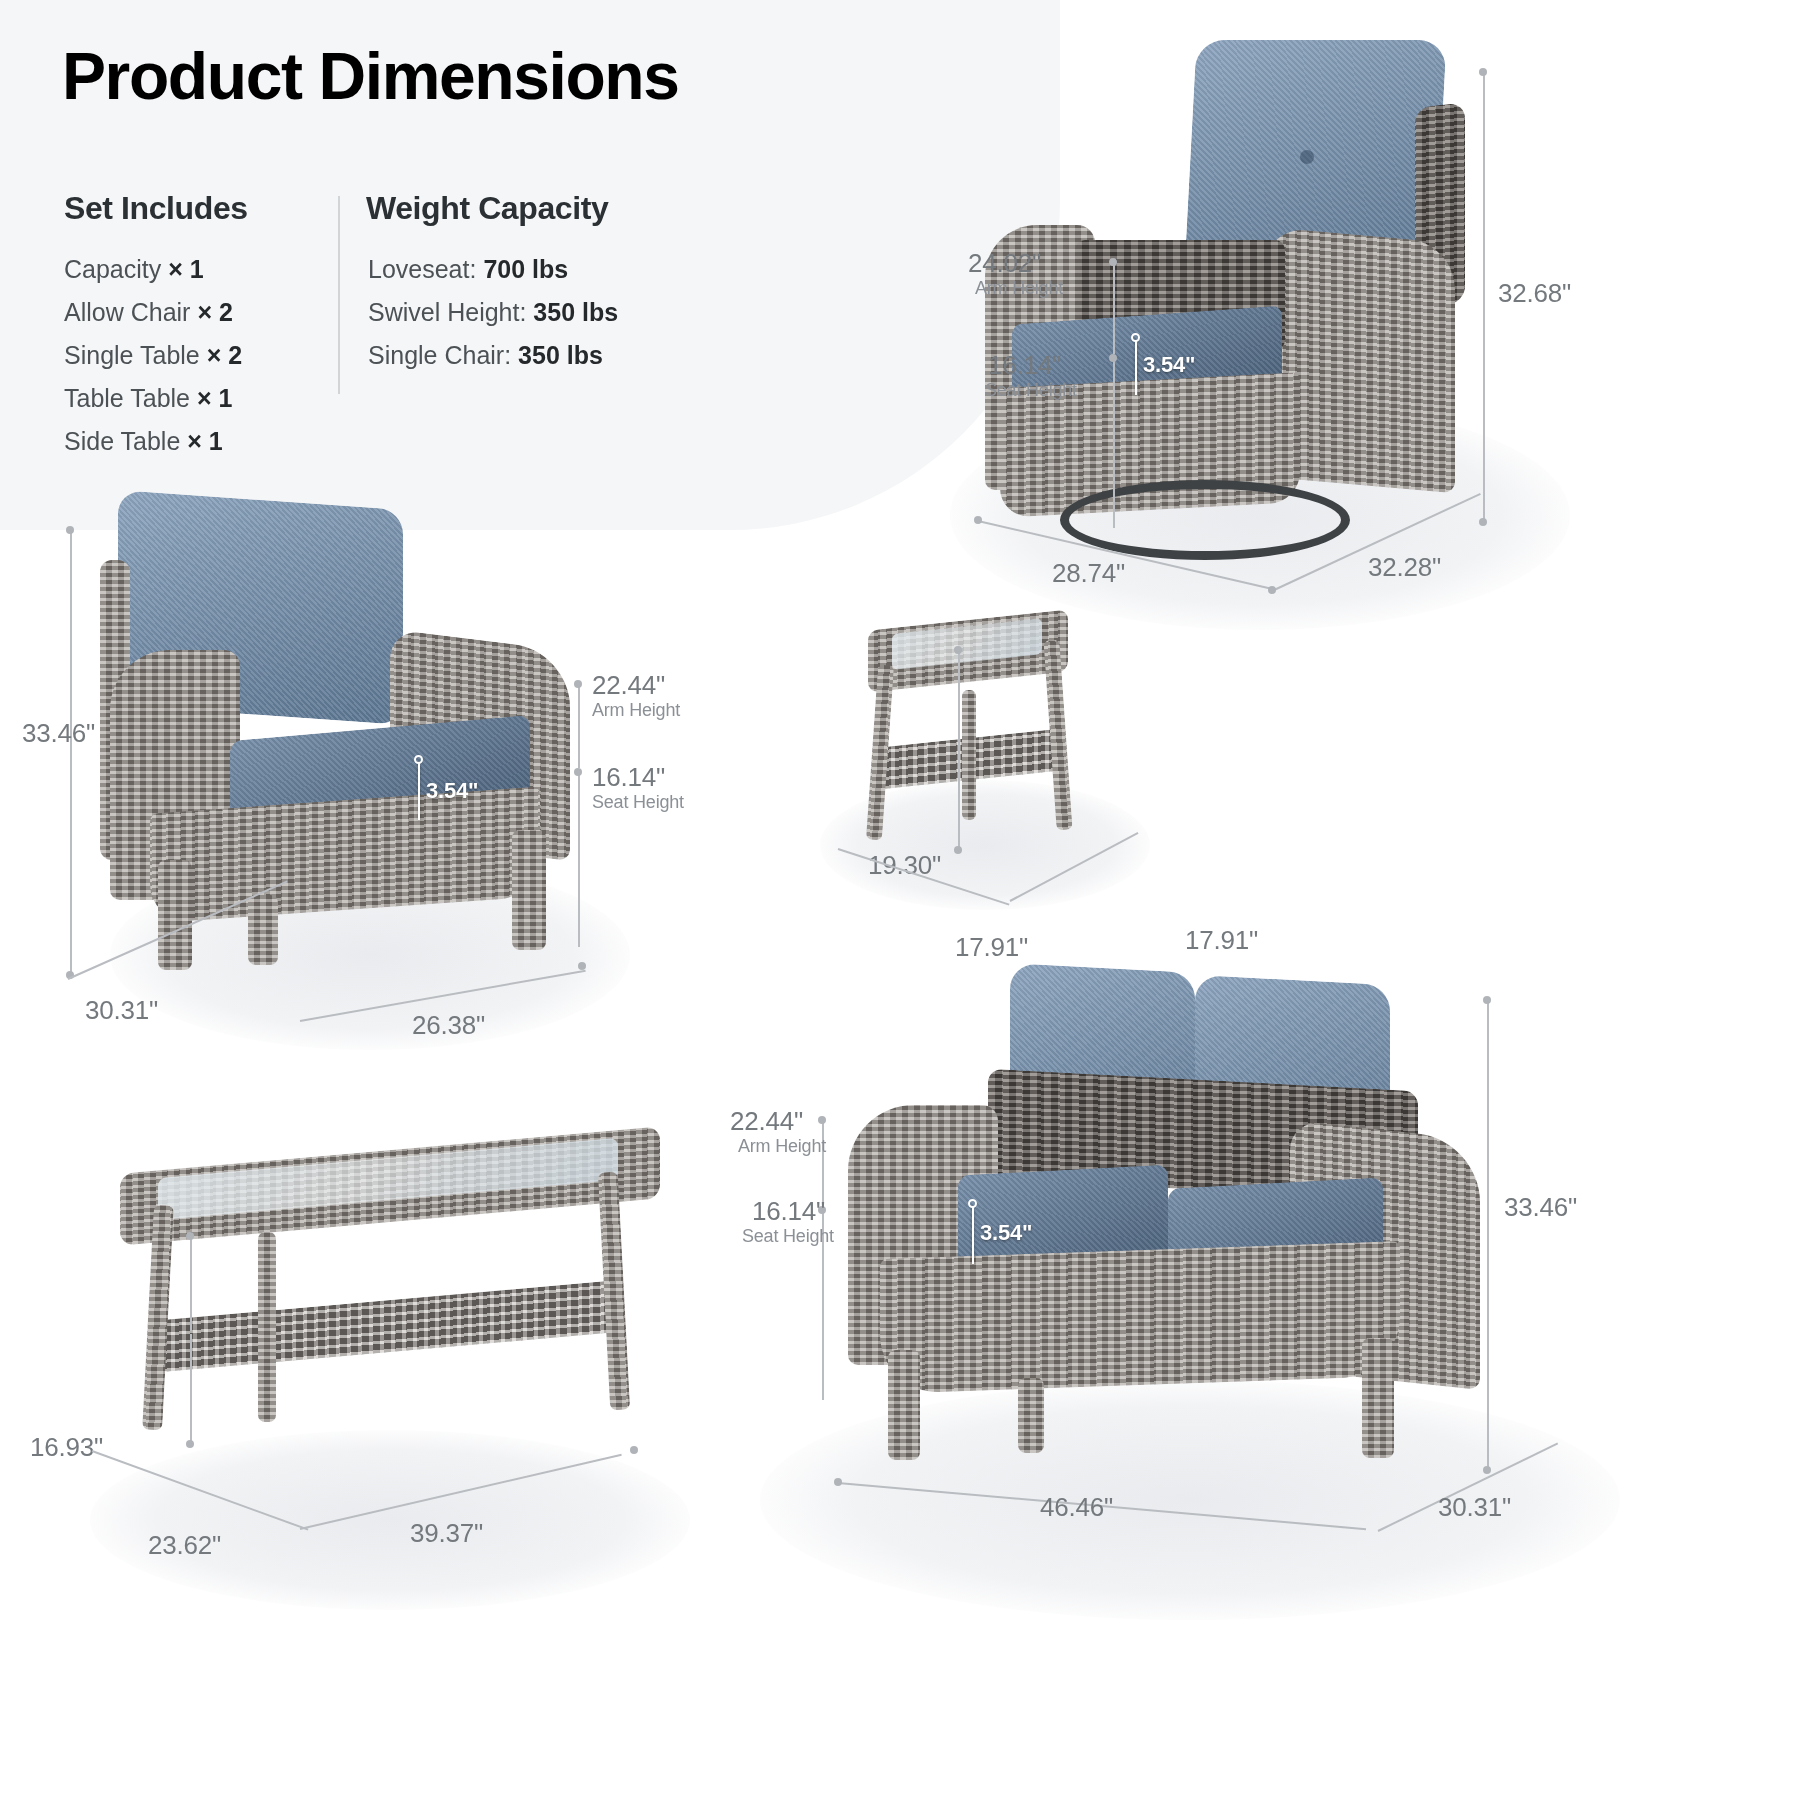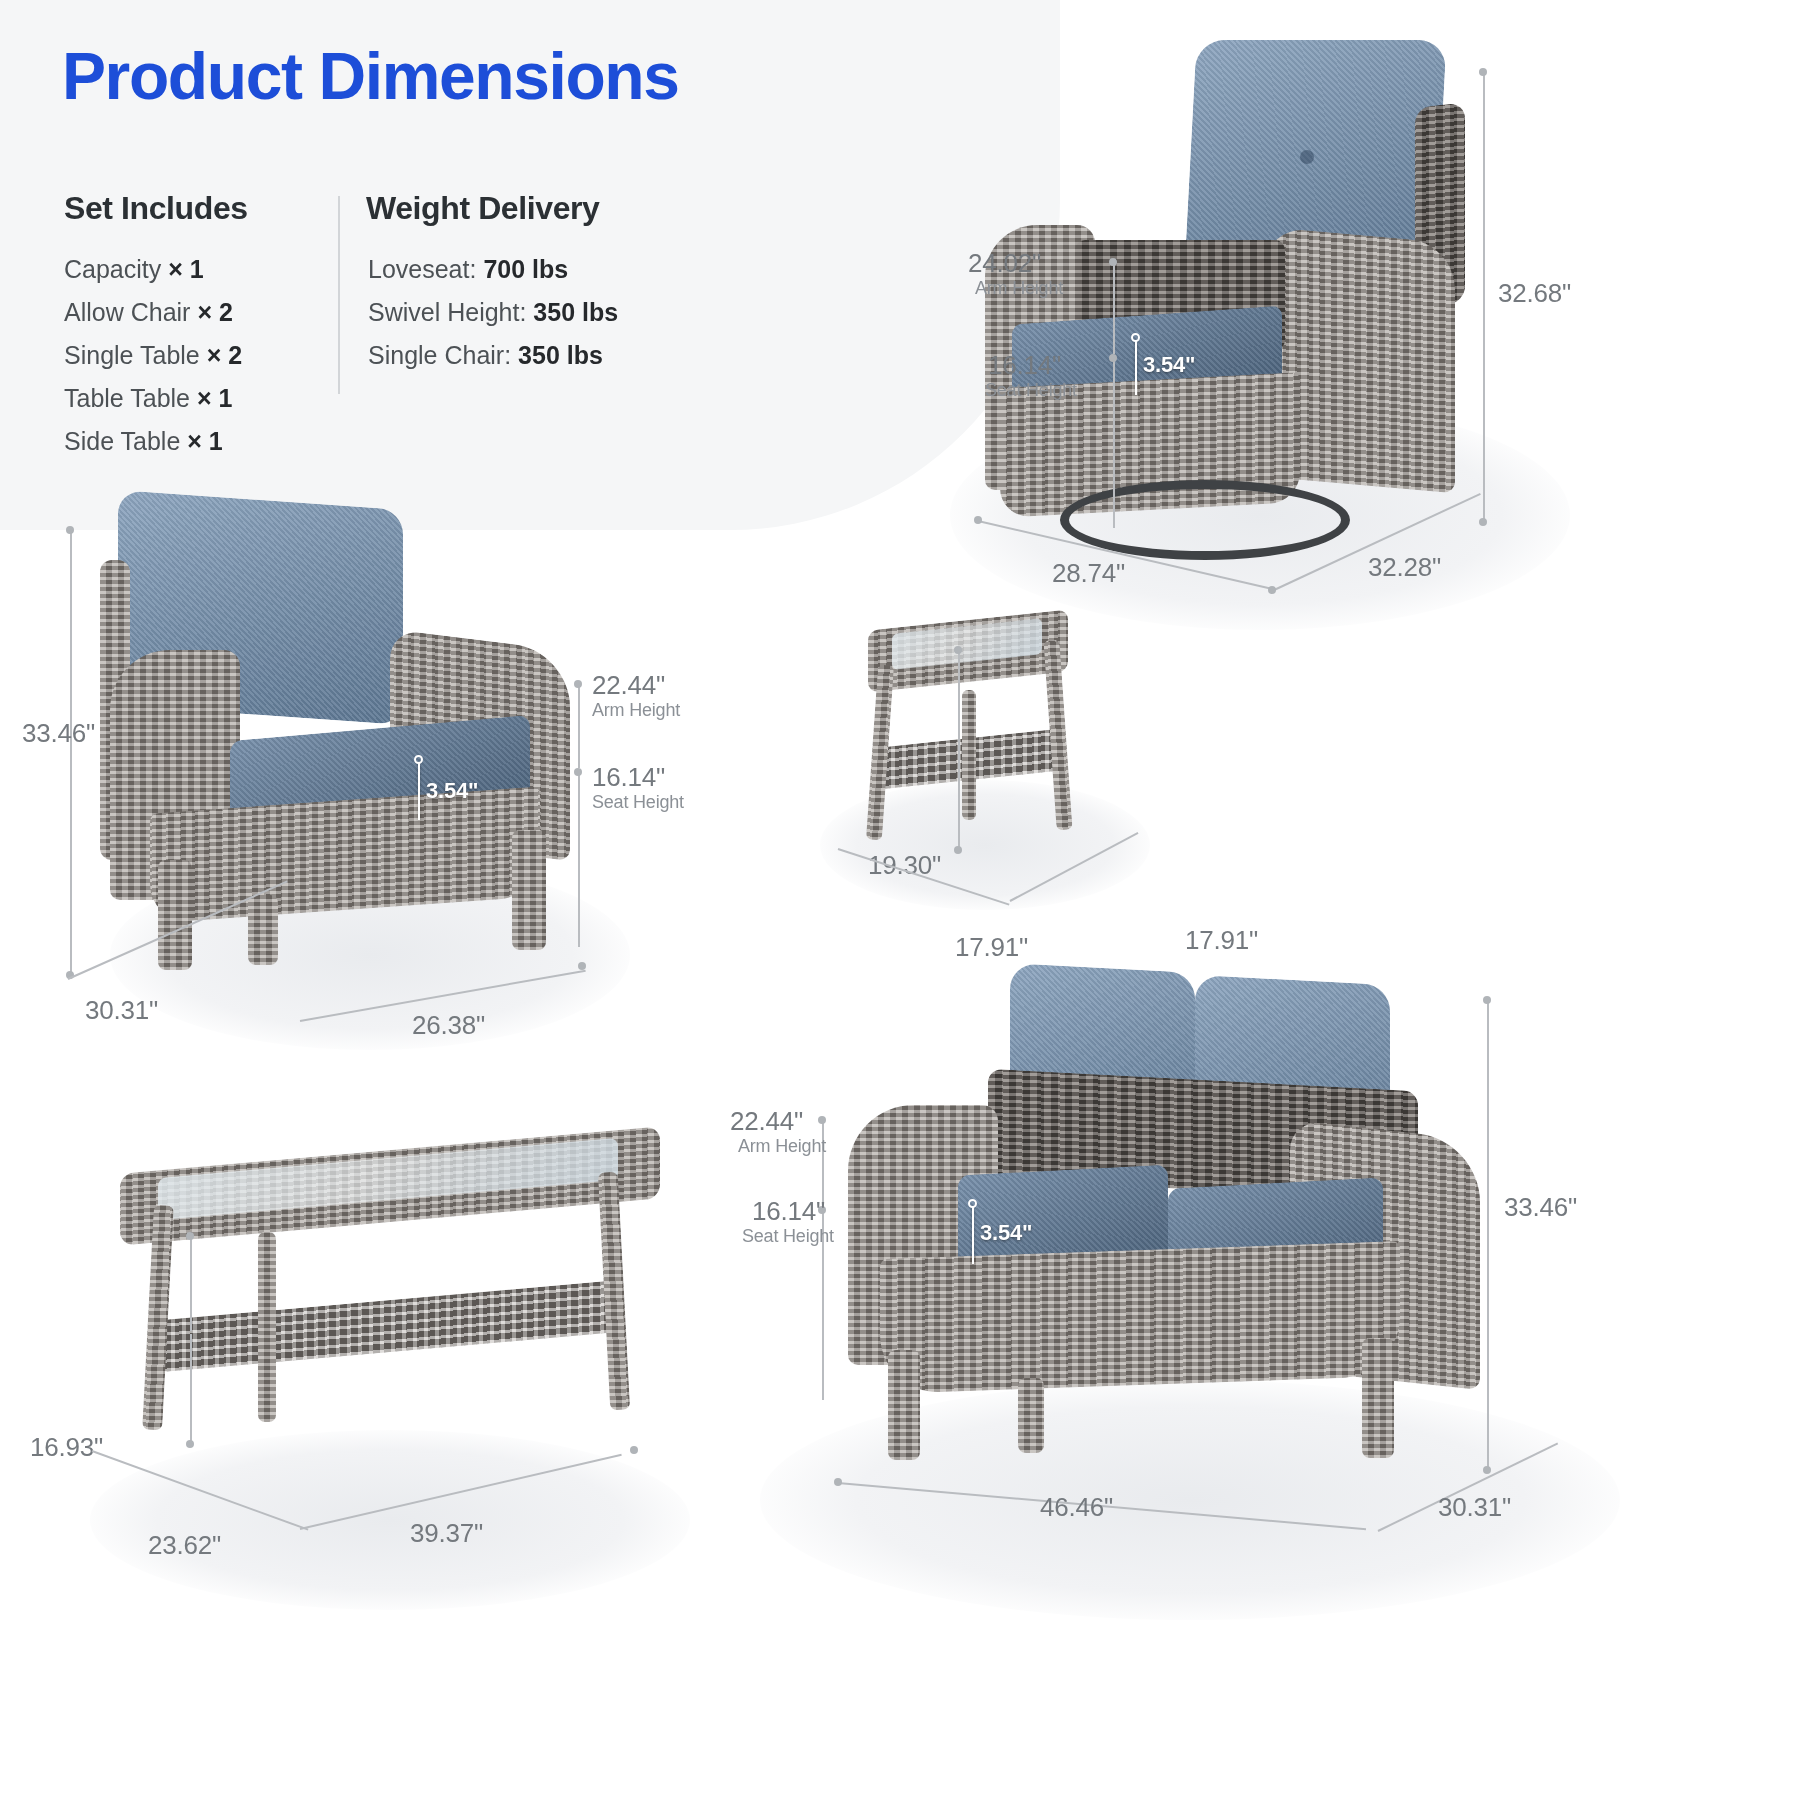--- a/index.html
+++ b/index.html
@@ -12,21 +12,21 @@
   #stage { position: relative; width: 1800px; height: 1800px; background: #ffffff; }
 
   
   .header-panel {
     position: absolute; left: 0; top: 0; width: 1060px; height: 530px;
     background: #f5f6f7;
     border-bottom-right-radius: 330px;
   }
   .title {
     position: absolute; left: 62px; top: 38px;
-    font-size: 66px; font-weight: bold; color: #1d4ed8;
+    font-size: 66px; font-weight: bold; color: #000000;
     letter-spacing: -1.4px;
   }
   .subtitle {
     position: absolute; left: 64px; top: 125px;
     font-size: 25px; color: #585d61; letter-spacing: -0.2px;
   }
   .col-head {
     position: absolute; font-size: 32px; font-weight: bold; color: #2b3034;
     letter-spacing: -0.4px;
   }
@@ -110,21 +110,21 @@
   <ul class="list" style="left:64px; top:248px;">
     <li><span>Capacity</span> <b>× 1</b></li>
     <li><span>Allow Chair</span> <b>× 2</b></li>
     <li><span>Single Table</span> <b>× 2</b></li>
     <li><span>Table Table</span> <b>× 1</b></li>
     <li><span>Side Table</span> <b>× 1</b></li>
   </ul>
 
   <div class="vdiv"></div>
 
-  <div class="col-head" style="left:366px; top:190px;">Weight Delivery</div>
+  <div class="col-head" style="left:366px; top:190px;">Weight Capacity</div>
   <ul class="list" style="left:368px; top:248px;">
     <li><span>Loveseat:</span> <b>700 lbs</b></li>
     <li><span>Swivel Height:</span> <b>350 lbs</b></li>
     <li><span>Single Chair:</span> <b>350 lbs</b></li>
   </ul>
 
   <div>
     <div class="shadow" style="left:950px; top:400px; width:620px; height:230px;"></div>
 
     <div class="cushion" style="position:absolute; left:1190px; top:40px; width:250px; height:250px;

